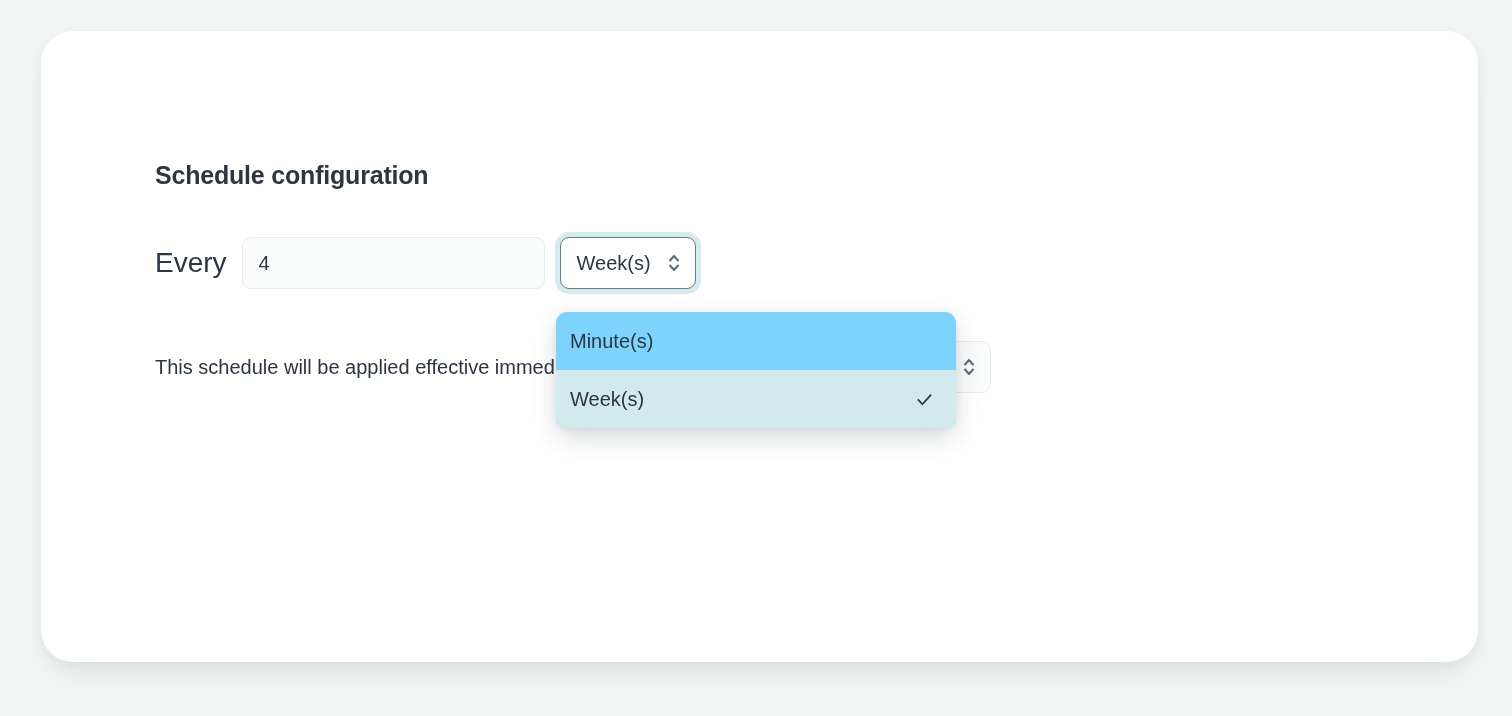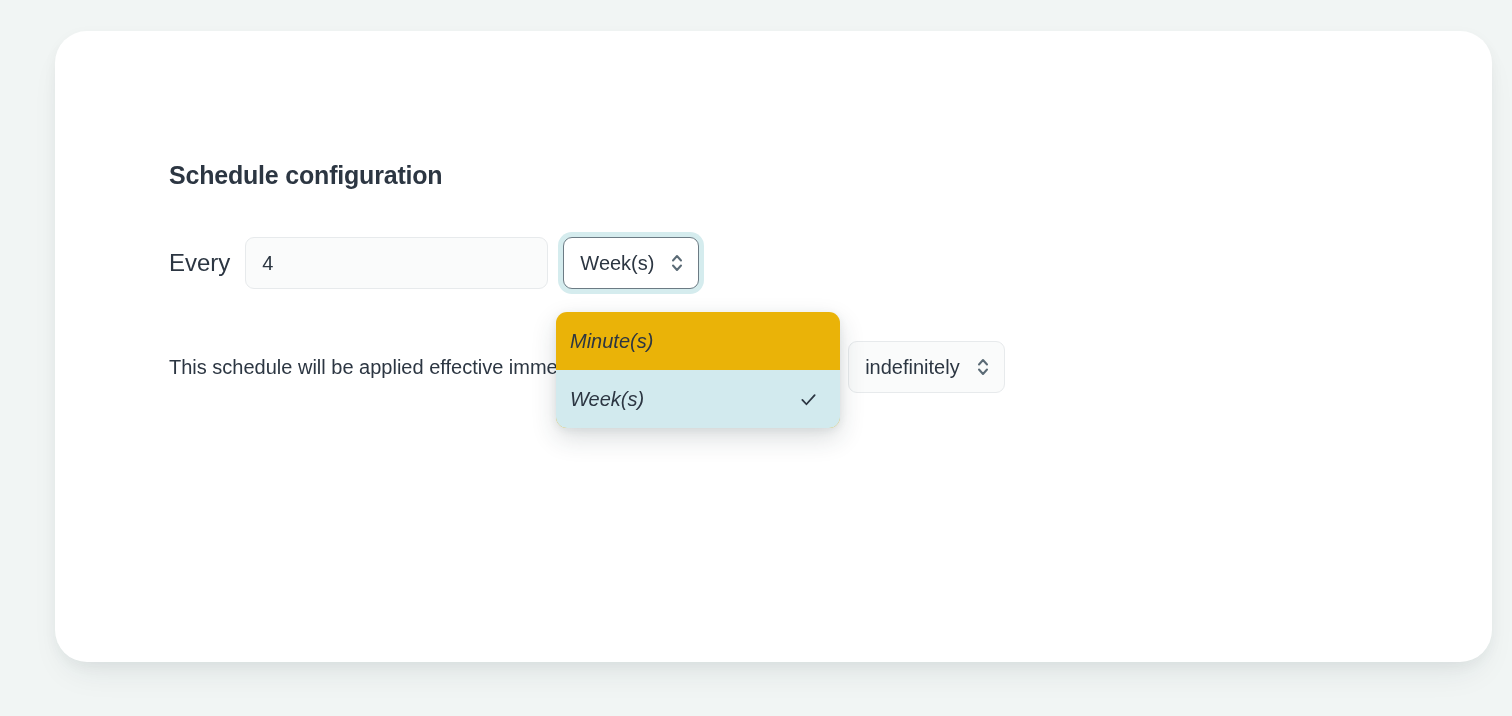--- a/index.html
+++ b/index.html
@@ -12,21 +12,21 @@
 
   body {
     background: #f1f5f4;
     font-family: "Liberation Sans", sans-serif;
     -webkit-font-smoothing: antialiased;
   }
 
   
   .card {
     position: absolute;
-    left: 55px;
+    left: 41px;
     top: 31px;
     width: 1437px;
     height: 631px;
     background: #ffffff;
     border-radius: 32px;
     box-shadow: 0 18px 34px -12px rgba(28, 50, 56, 0.10),
                 0 4px 14px rgba(28, 50, 56, 0.045);
   }
 
   
@@ -45,21 +45,21 @@
   .every-row {
     position: absolute;
     left: 114px;
     top: 206px;
     display: flex;
     align-items: center;
     gap: 15px;
   }
 
   .every-label {
-    font-size: 24px;
+    font-size: 28px;
     color: #2c3642;
     white-space: nowrap;
   }
 
   .qty-input {
     width: 303px;
     height: 52px;
     border: 1px solid #e7eaec;
     border-radius: 9px;
     background: #fafbfb;
@@ -136,28 +136,27 @@
     height: 24px;
     flex: 0 0 auto;
     display: block;
   }
 
   
   .dropdown {
     position: absolute;
     left: 556px;
     top: 312px;
-    width: 284px;
-    background: #eab308;
+    width: 400px;
+    background: #7dd3fc;
     border-radius: 11px;
     box-shadow: 0 10px 26px rgba(28, 50, 56, 0.16),
                 0 2px 8px rgba(28, 50, 56, 0.08);
     overflow: hidden;
     z-index: 40;
-    font-style: italic;
   }
 
   .dropdown-option {
     height: 58px;
     display: flex;
     align-items: center;
     justify-content: space-between;
     padding: 0 22px 0 14px;
     font-size: 20px;
     color: #2c3642;

